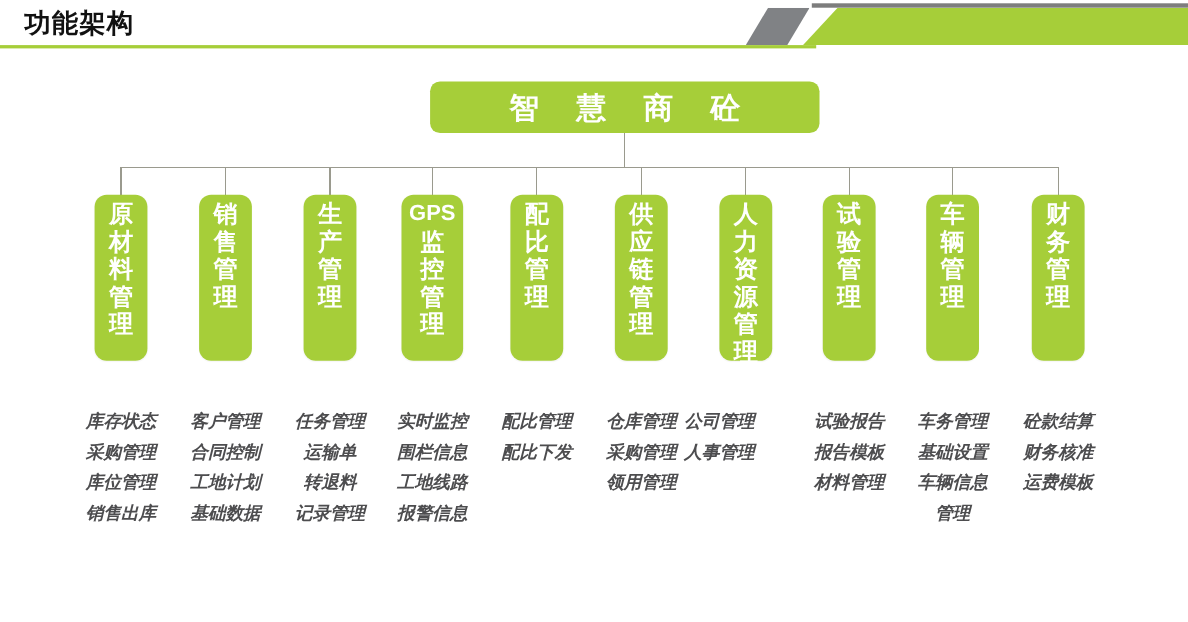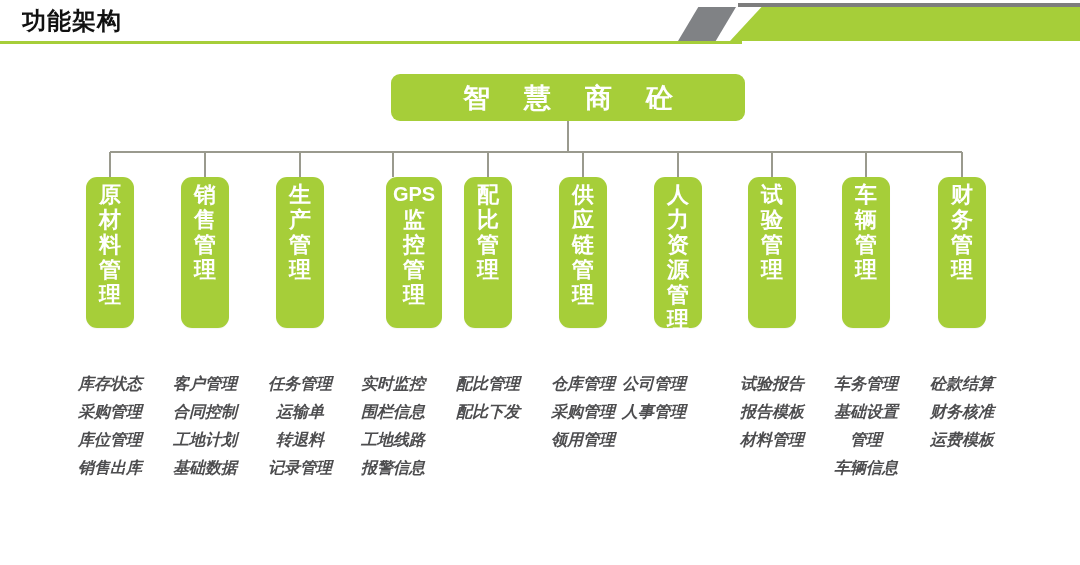--- a/index.html
+++ b/index.html
@@ -120,21 +120,21 @@
         <span class="ch">售</span>
         <span class="ch">管</span>
         <span class="ch">理</span>
       </div>
       <div class="branch-box" style="left: 276px; top: 177px; width: 48px; height: 151px;">
         <span class="ch">生</span>
         <span class="ch">产</span>
         <span class="ch">管</span>
         <span class="ch">理</span>
       </div>
-      <div class="branch-box" style="left: 365px; top: 177px; width: 56px; height: 151px; margin-left: 21px;">
+      <div class="branch-box" style="left: 365px; top: 177px; width: 56px; height: 151px;">
         <span class="latin">GPS</span>
         <span class="ch">监</span>
         <span class="ch">控</span>
         <span class="ch">管</span>
         <span class="ch">理</span>
       </div>
       <div class="branch-box" style="left: 464px; top: 177px; width: 48px; height: 151px;">
         <span class="ch">配</span>
         <span class="ch">比</span>
         <span class="ch">管</span>
@@ -214,22 +214,22 @@
         <span class="ditem">人事管理</span>
       </div>
       <div class="detail-col" style="left: 725px; width: 94px;">
         <span class="ditem">试验报告</span>
         <span class="ditem">报告模板</span>
         <span class="ditem">材料管理</span>
       </div>
       <div class="detail-col" style="left: 819px; width: 94px;">
         <span class="ditem">车务管理</span>
         <span class="ditem">基础设置</span>
+        <span class="ditem">车辆信息</span>
         <span class="ditem">管理</span>
-        <span class="ditem">车辆信息</span>
       </div>
       <div class="detail-col" style="left: 915px; width: 94px;">
         <span class="ditem">砼款结算</span>
         <span class="ditem">财务核准</span>
         <span class="ditem">运费模板</span>
       </div>
     </div>
 
 </div>
 

